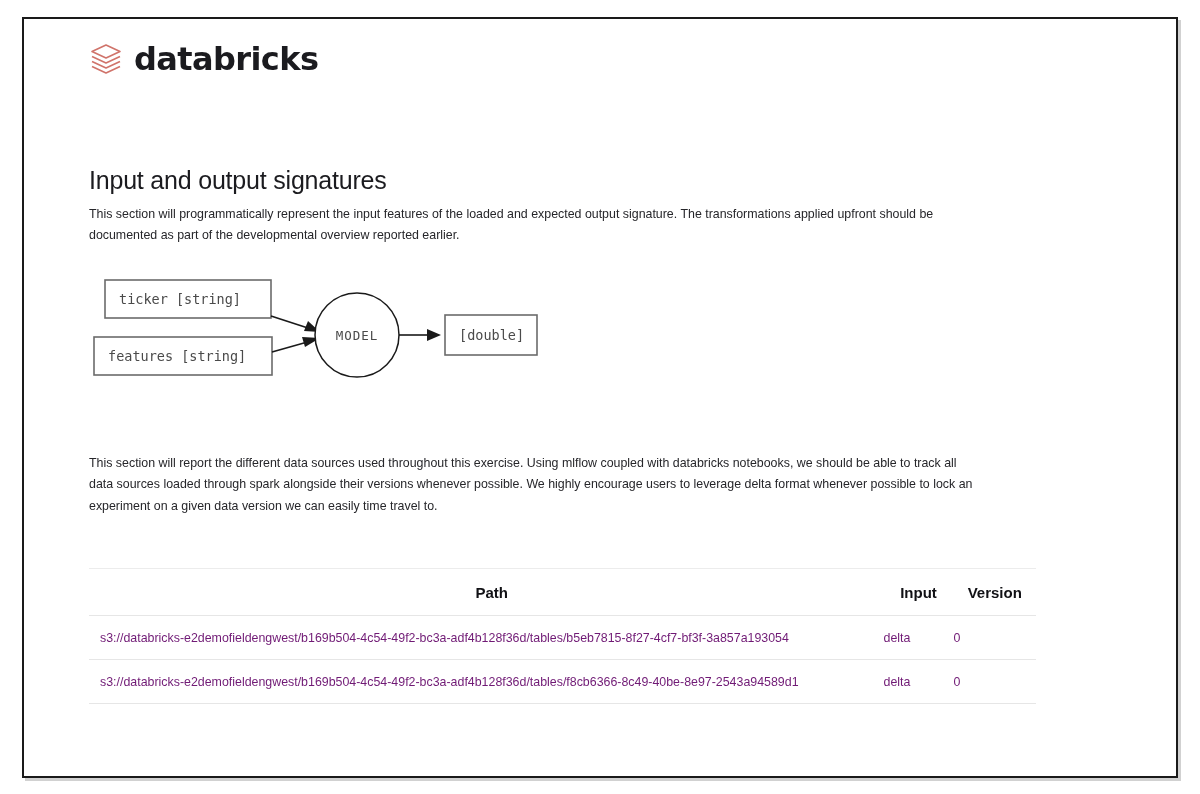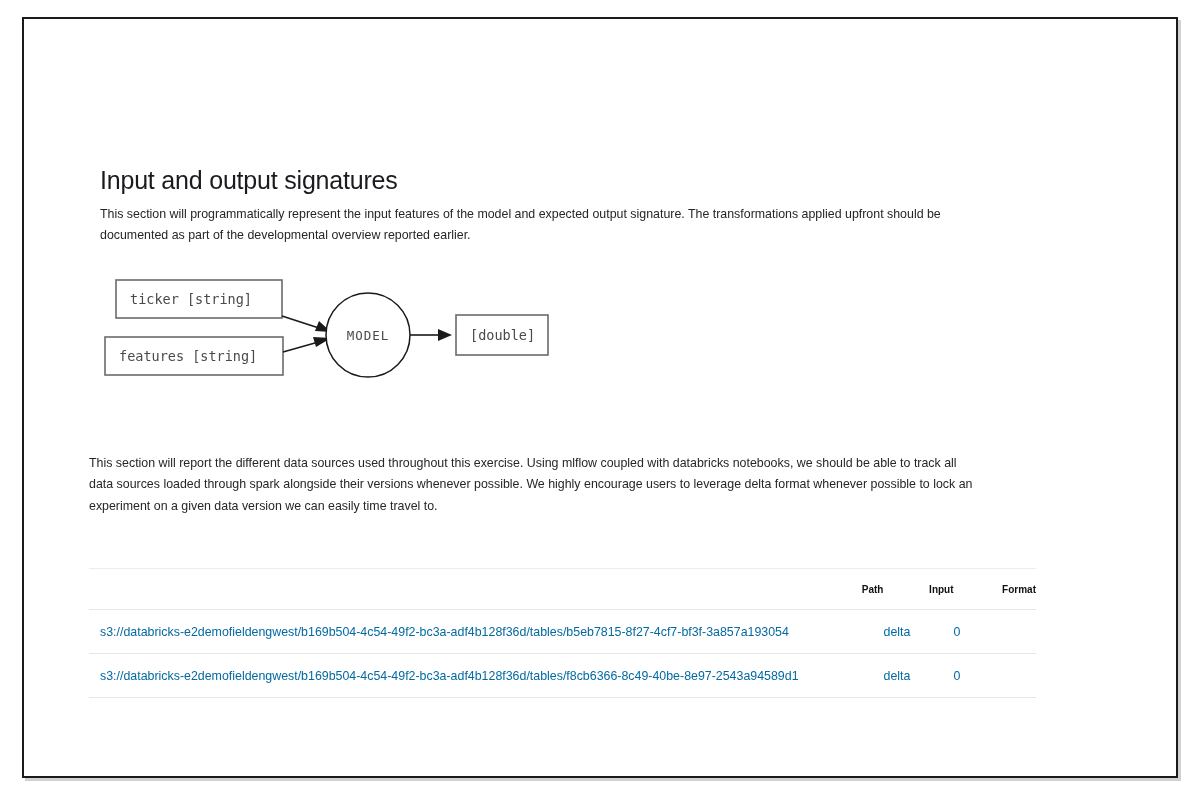--- a/index.html
+++ b/index.html
@@ -63,21 +63,21 @@
     margin: 0;
   }
   .section-body {
     font-size: 12.4px;
     line-height: 1.72;
     color: #26262a;
     margin: 9px 0 0 0;
     max-width: 895px;
   }
 
-  #section-signatures { position: absolute; left: 11px; top: 131px; }
+  #section-signatures { position: absolute; left: 0; top: 131px; }
   #section-dependencies { position: absolute; left: 0; top: 409px; }
 
   
   .diagram {
     position: relative;
     width: 460px;
     height: 125px;
     margin-top: 28px;
   }
   .diagram svg { display: block; }
@@ -97,49 +97,60 @@
   .dep-table {
     position: absolute;
     left: 0;
     top: 533px;
     width: 947px;
     border-collapse: collapse;
     font-size: 12.4px;
     color: #1f1f23;
   }
   .dep-table thead th {
-    text-align: right;
+    text-align: center;
     font-weight: bold;
-    font-size: 10px;
+    font-size: 15px;
     color: #111115;
     padding: 15px 0 14px 0;
     border-top: 1px solid #ececec;
     border-bottom: 1px solid #e6e6e6;
     margin-top: 16px;
   }
   .dep-table tbody td {
     padding: 15px 0 14px 0;
     border-bottom: 1px solid #e6e6e6;
-    color: #0369a1;
+    color: #701a75;
     white-space: nowrap;
   }
   .col-path { width: 760px; padding-left: 11px !important; }
   .col-format { width: 68px; }
   .col-version { width: 80px; }
 </style>
 </head>
 <body>
 
 <div class="page-frame">
   <div class="content">
 
+    <div class="logo-row">
+      <svg class="logo-mark" viewBox="0 0 34 34">
+        <g fill="none" stroke="#d0736a" stroke-width="1.6" stroke-linejoin="round">
+          <path d="M3 9.5 L17 3 L31 9.5 L17 16 Z"></path>
+          <path d="M3 14.5 L17 21 L31 14.5"></path>
+          <path d="M3 19.5 L17 26 L31 19.5"></path>
+          <path d="M3 24.5 L17 31 L31 24.5"></path>
+        </g>
+      </svg>
+      <span class="logo-word">databricks</span>
+    </div>
 
     <div id="section-signatures">
       <h2 class="section-title">Input and output signatures</h2>
-      <p class="section-body">This section will programmatically represent the input features of the model and expected output signature. The transformations applied upfront should be documented as part of the developmental overview reported earlier.</p>
+      <p class="section-body">This section will programmatically represent the input features of the loaded and expected output signature. The transformations applied upfront should be documented as part of the developmental overview reported earlier.</p>
 
       <div class="diagram">
         <svg width="460" height="125" viewBox="0 0 460 125">
 
           <rect x="16" y="5" width="166" height="38" fill="#ffffff" stroke="#6b6b6b" stroke-width="1.6"></rect>
           <text class="mono-label" x="30" y="29">ticker [string]</text>
 
           <rect x="5" y="62" width="178" height="38" fill="#ffffff" stroke="#6b6b6b" stroke-width="1.6"></rect>
           <text class="mono-label" x="19" y="86">features [string]</text>
 
@@ -167,21 +178,21 @@
 
     <div id="section-dependencies">
       <p class="section-body">This section will report the different data sources used throughout this exercise. Using mlflow coupled with databricks notebooks, we should be able to track all data sources loaded through spark alongside their versions whenever possible. We highly encourage users to leverage delta format whenever possible to lock an experiment on a given data version we can easily time travel to.</p>
     </div>
 
     <table class="dep-table">
       <thead>
         <tr>
           <th class="col-path">Path</th>
           <th class="col-format">Input</th>
-          <th class="col-version">Format</th>
+          <th class="col-version">Version</th>
         </tr>
       </thead>
       <tbody>
         <tr>
           <td class="col-path">s3://databricks-e2demofieldengwest/b169b504-4c54-49f2-bc3a-adf4b128f36d/tables/b5eb7815-8f27-4cf7-bf3f-3a857a193054</td>
           <td class="col-format">delta</td>
           <td class="col-version">0</td>
         </tr>
         <tr>
           <td class="col-path">s3://databricks-e2demofieldengwest/b169b504-4c54-49f2-bc3a-adf4b128f36d/tables/f8cb6366-8c49-40be-8e97-2543a94589d1</td>

